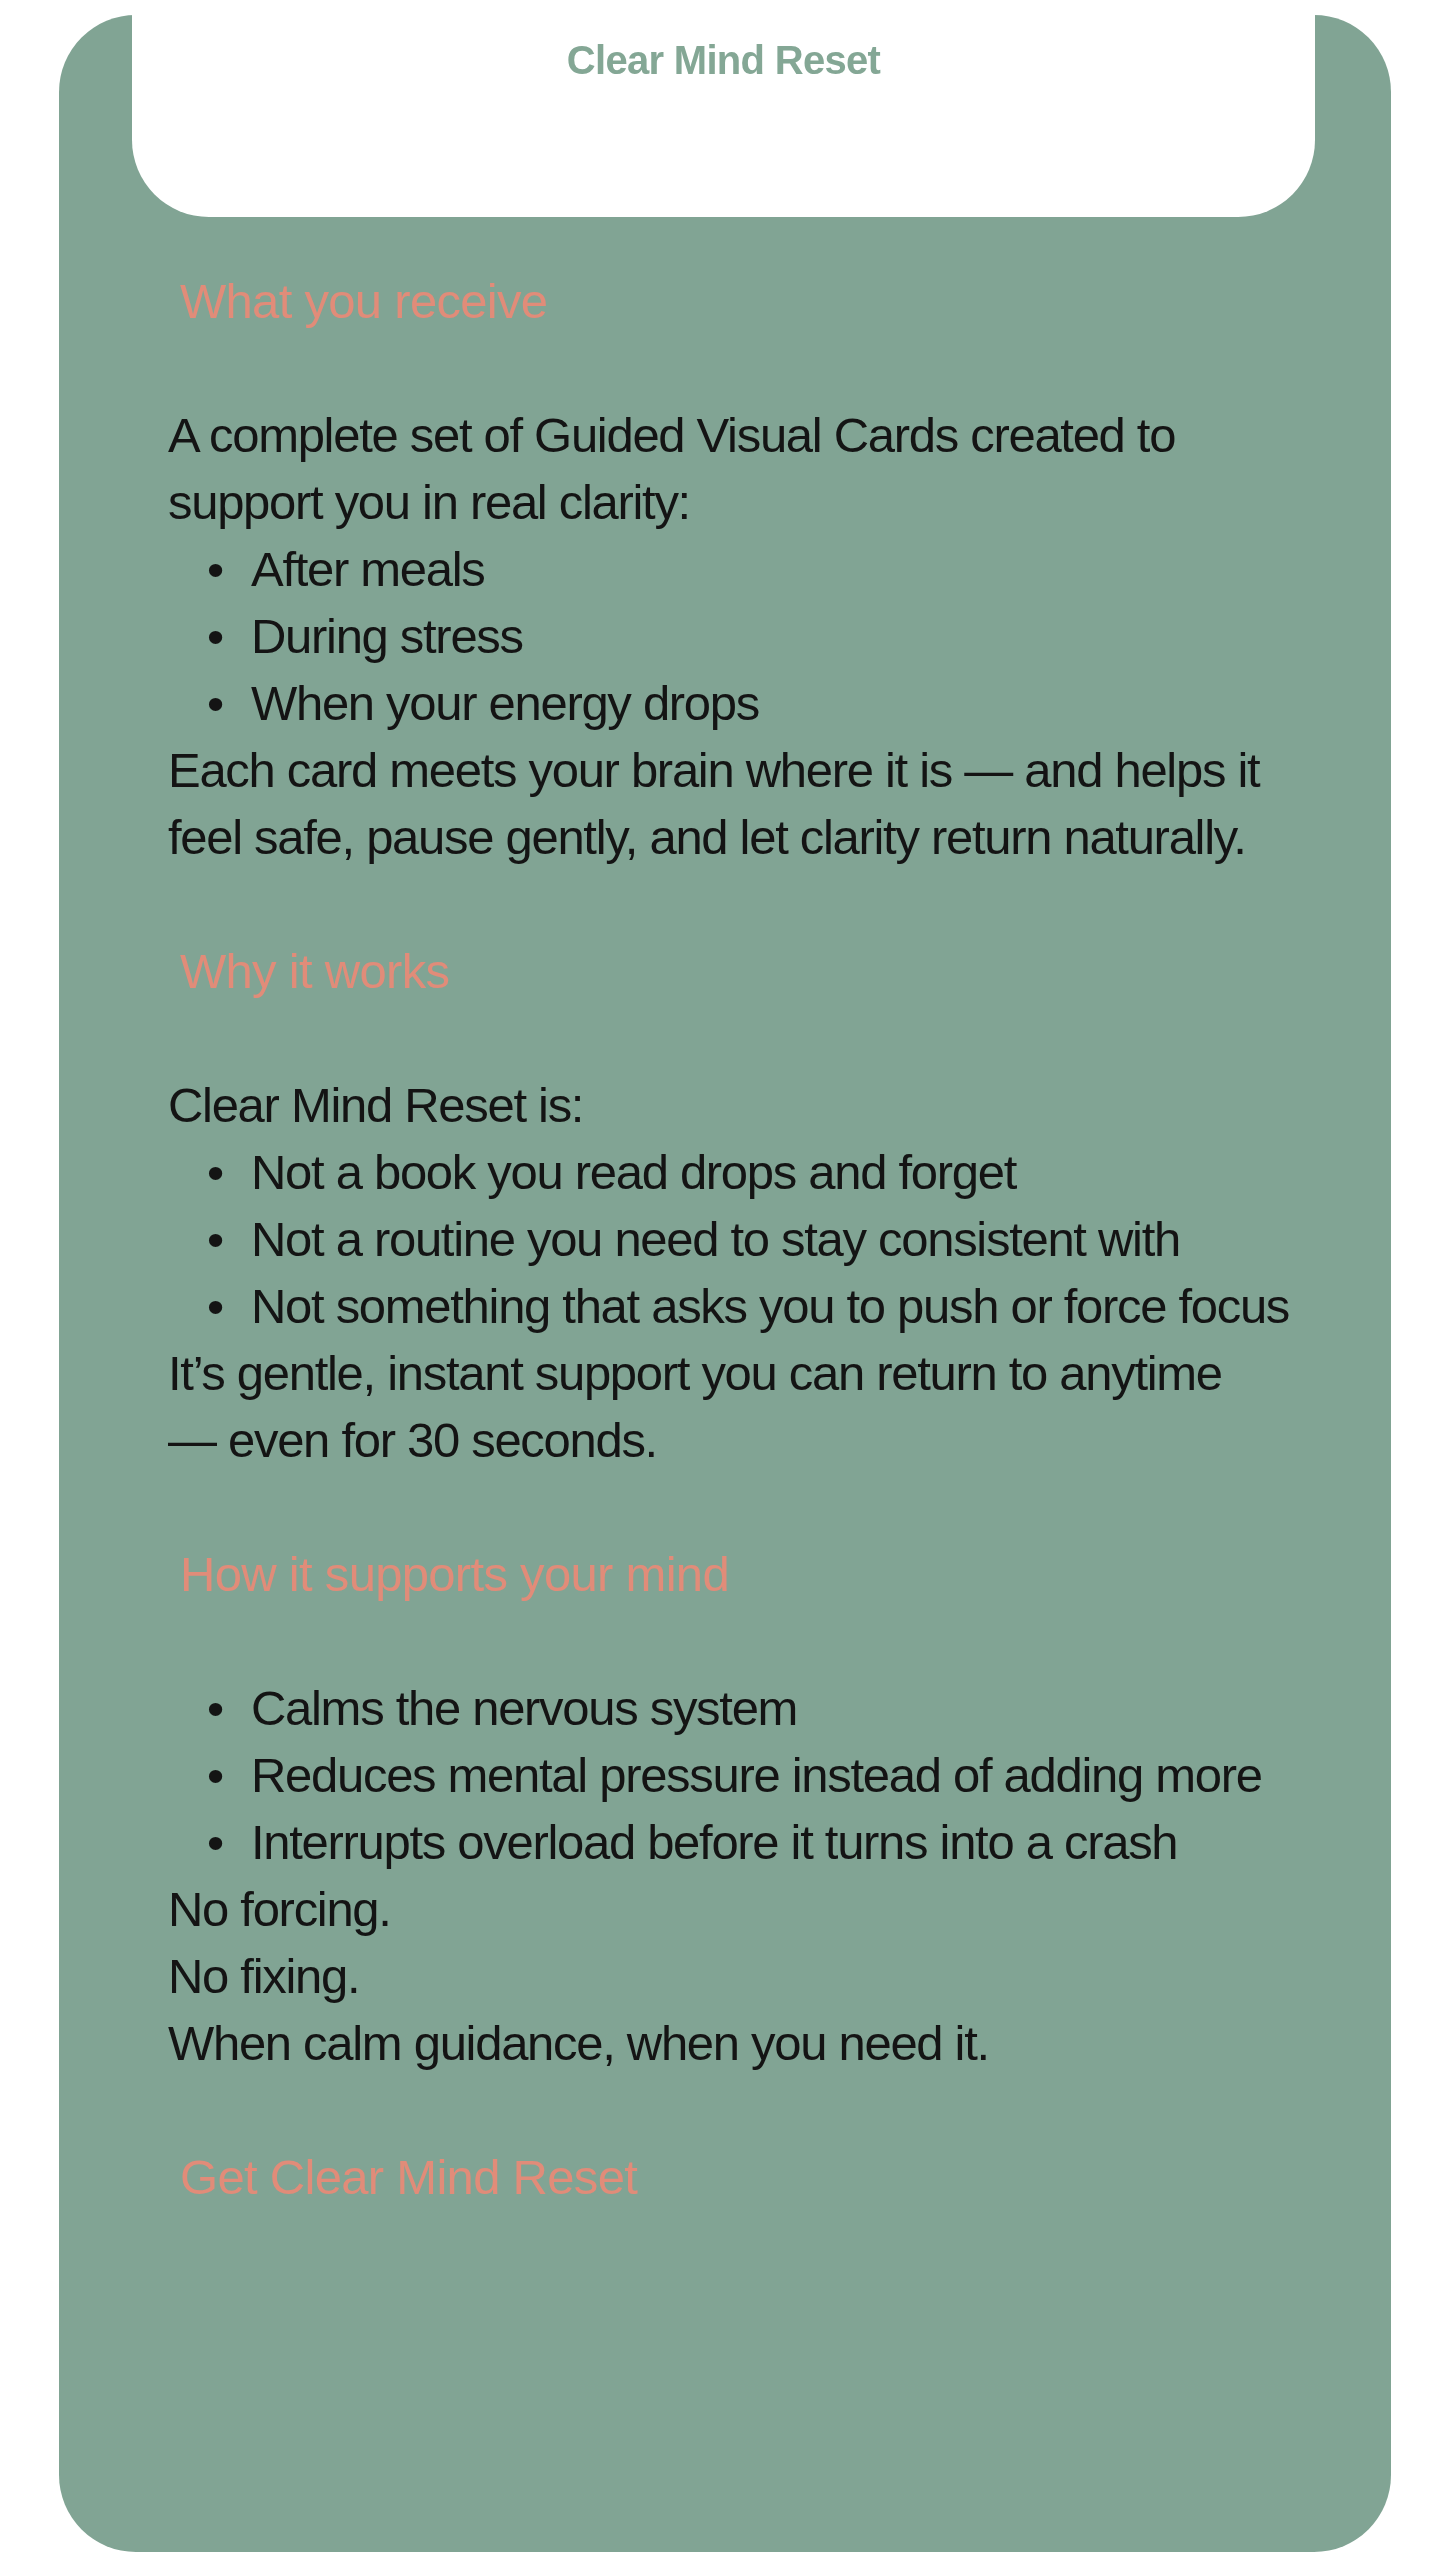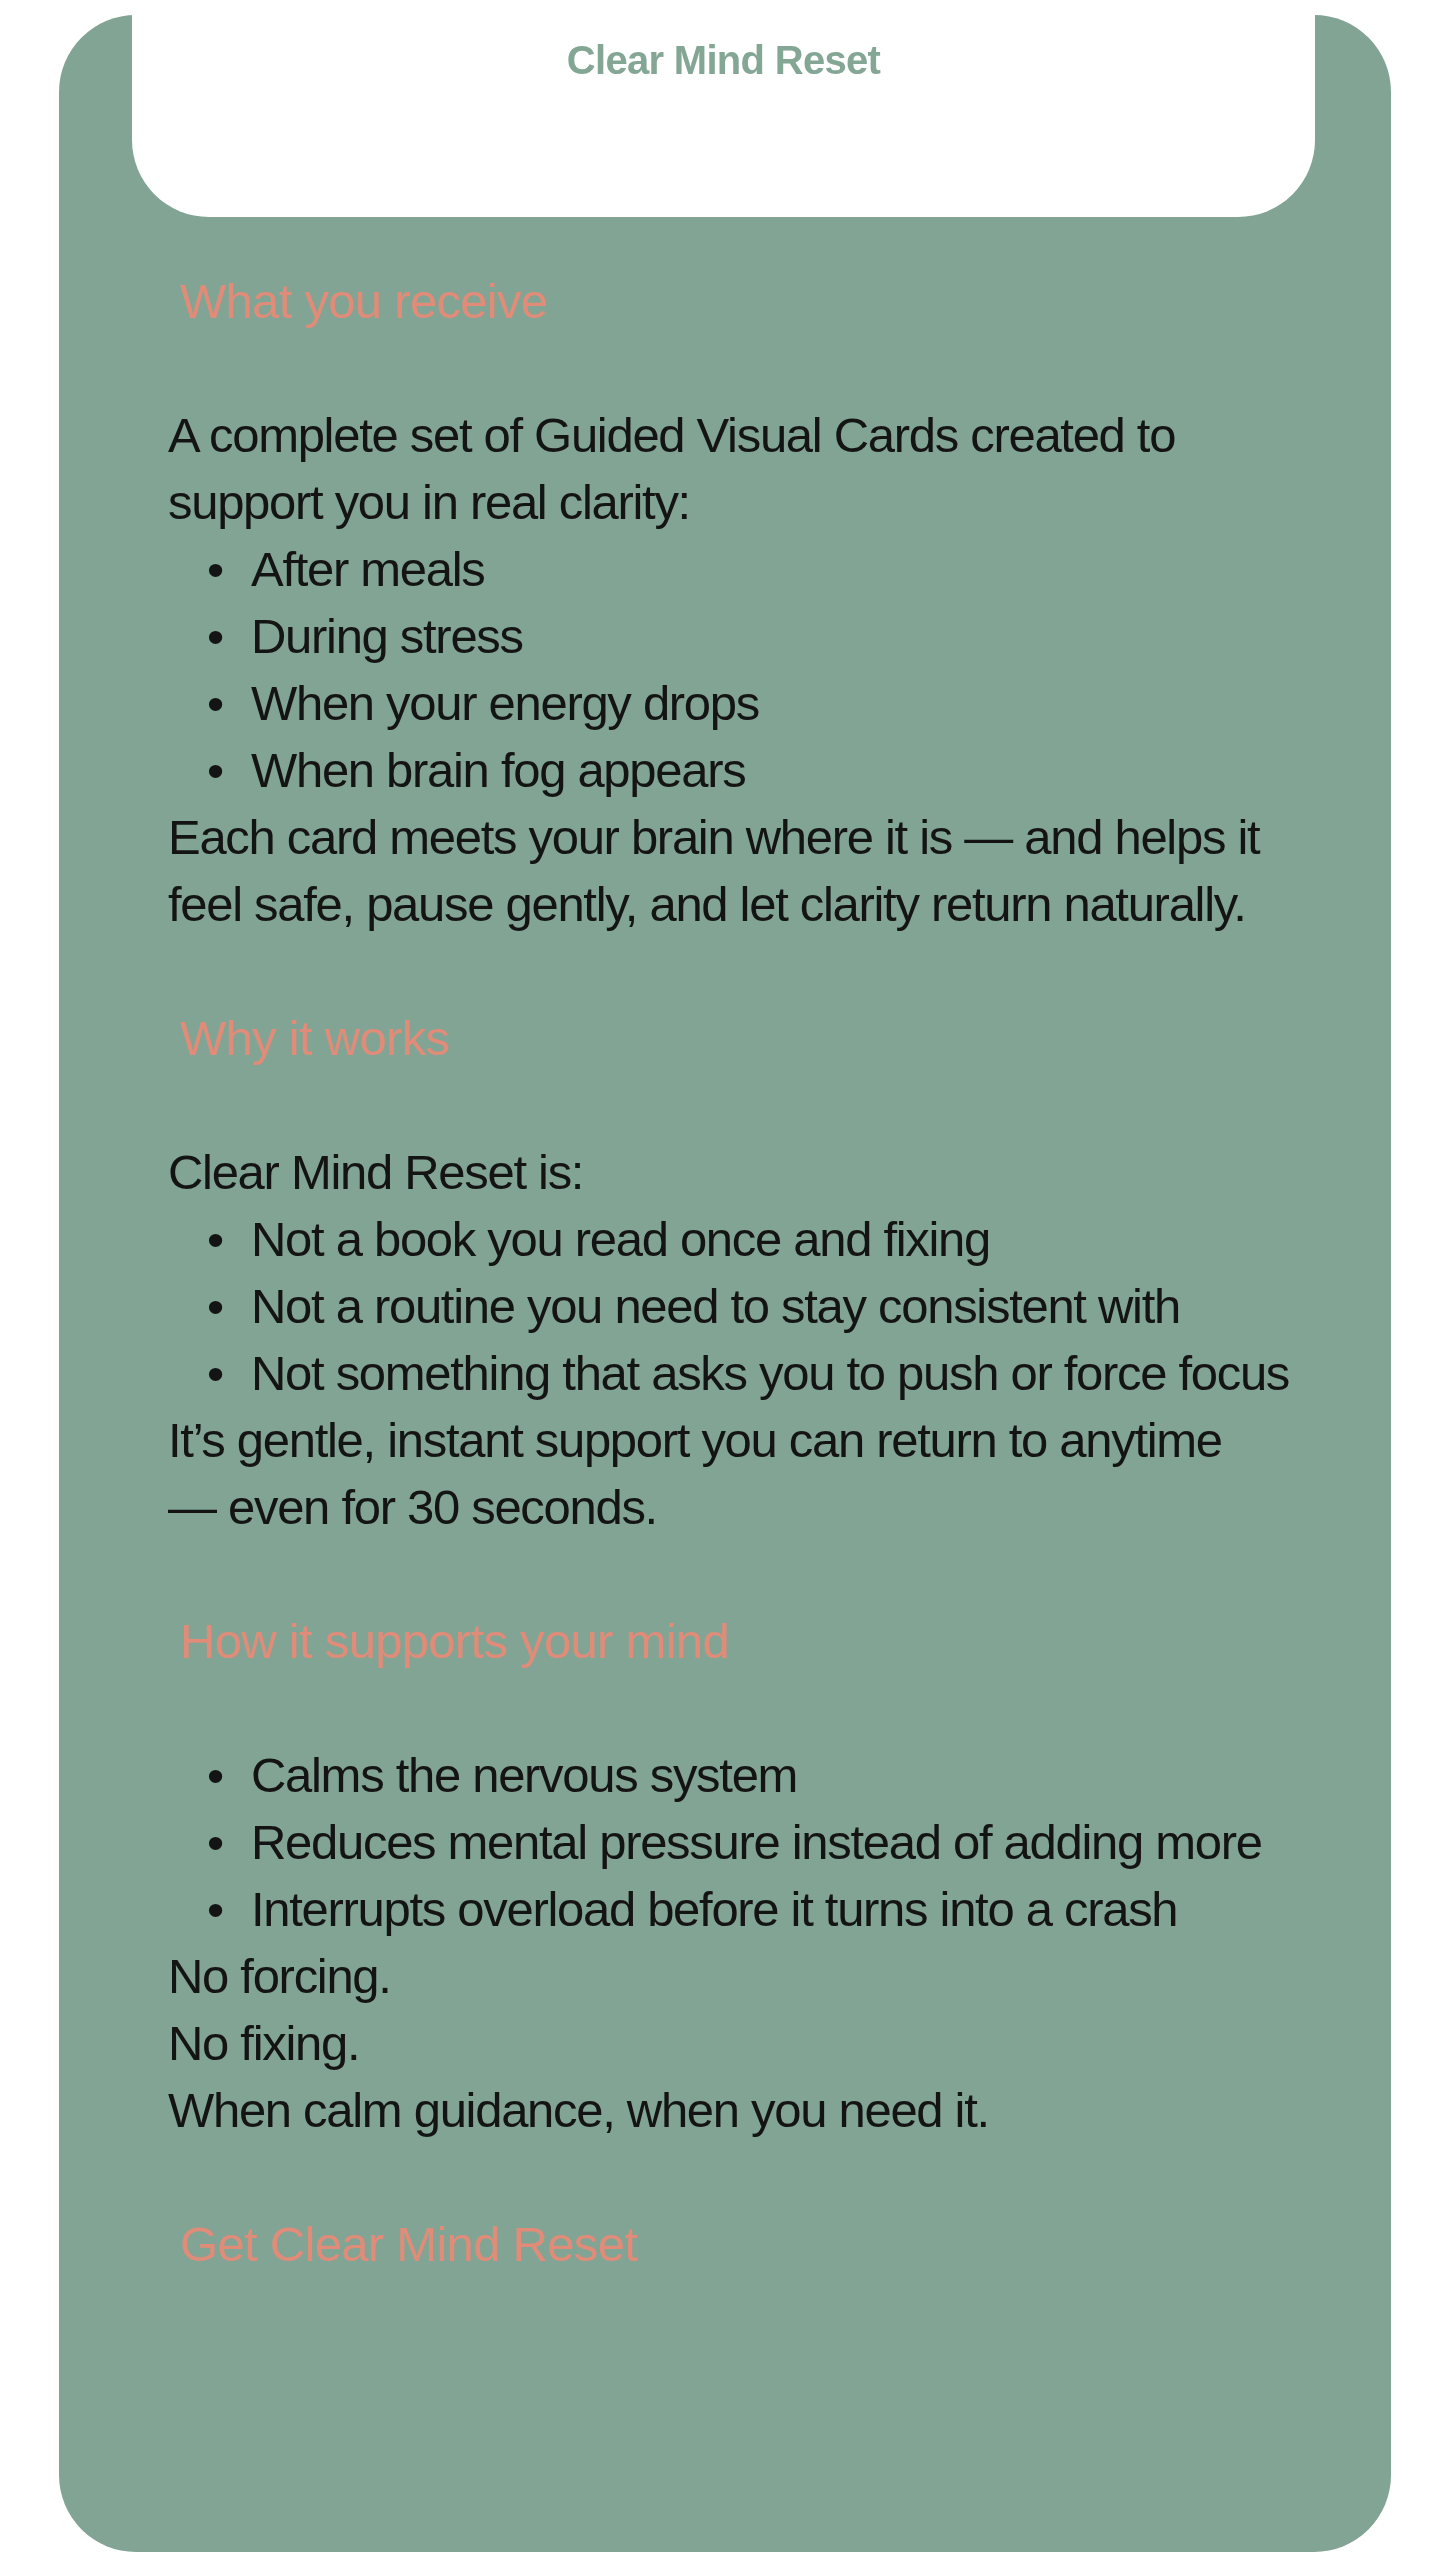--- a/index.html
+++ b/index.html
@@ -81,27 +81,26 @@
 
   <div class="green-card">
     <div class="content">
 
       <div class="h">What you receive</div>
       <div class="line">A complete set of Guided Visual Cards created to</div>
       <div class="line">support you in real clarity:</div>
       <div class="line bullet">After meals</div>
       <div class="line bullet">During stress</div>
       <div class="line bullet">When your energy drops</div>
-      <div class="line bullet">When brain fog appears</div>
       <div class="line">Each card meets your brain where it is — and helps it</div>
       <div class="line">feel safe, pause gently, and let clarity return naturally.</div>
 
       <div class="h">Why it works</div>
       <div class="line">Clear Mind Reset is:</div>
-      <div class="line bullet">Not a book you read once and fixing</div>
+      <div class="line bullet">Not a book you read drops and forget</div>
       <div class="line bullet">Not a routine you need to stay consistent with</div>
       <div class="line bullet">Not something that asks you to push or force focus</div>
       <div class="line">It’s gentle, instant support you can return to anytime</div>
       <div class="line">— even for 30 seconds.</div>
 
       <div class="h gap-after">How it supports your mind</div>
       <div class="line bullet">Calms the nervous system</div>
       <div class="line bullet">Reduces mental pressure instead of adding more</div>
       <div class="line bullet">Interrupts overload before it turns into a crash</div>
       <div class="line">No forcing.</div>

